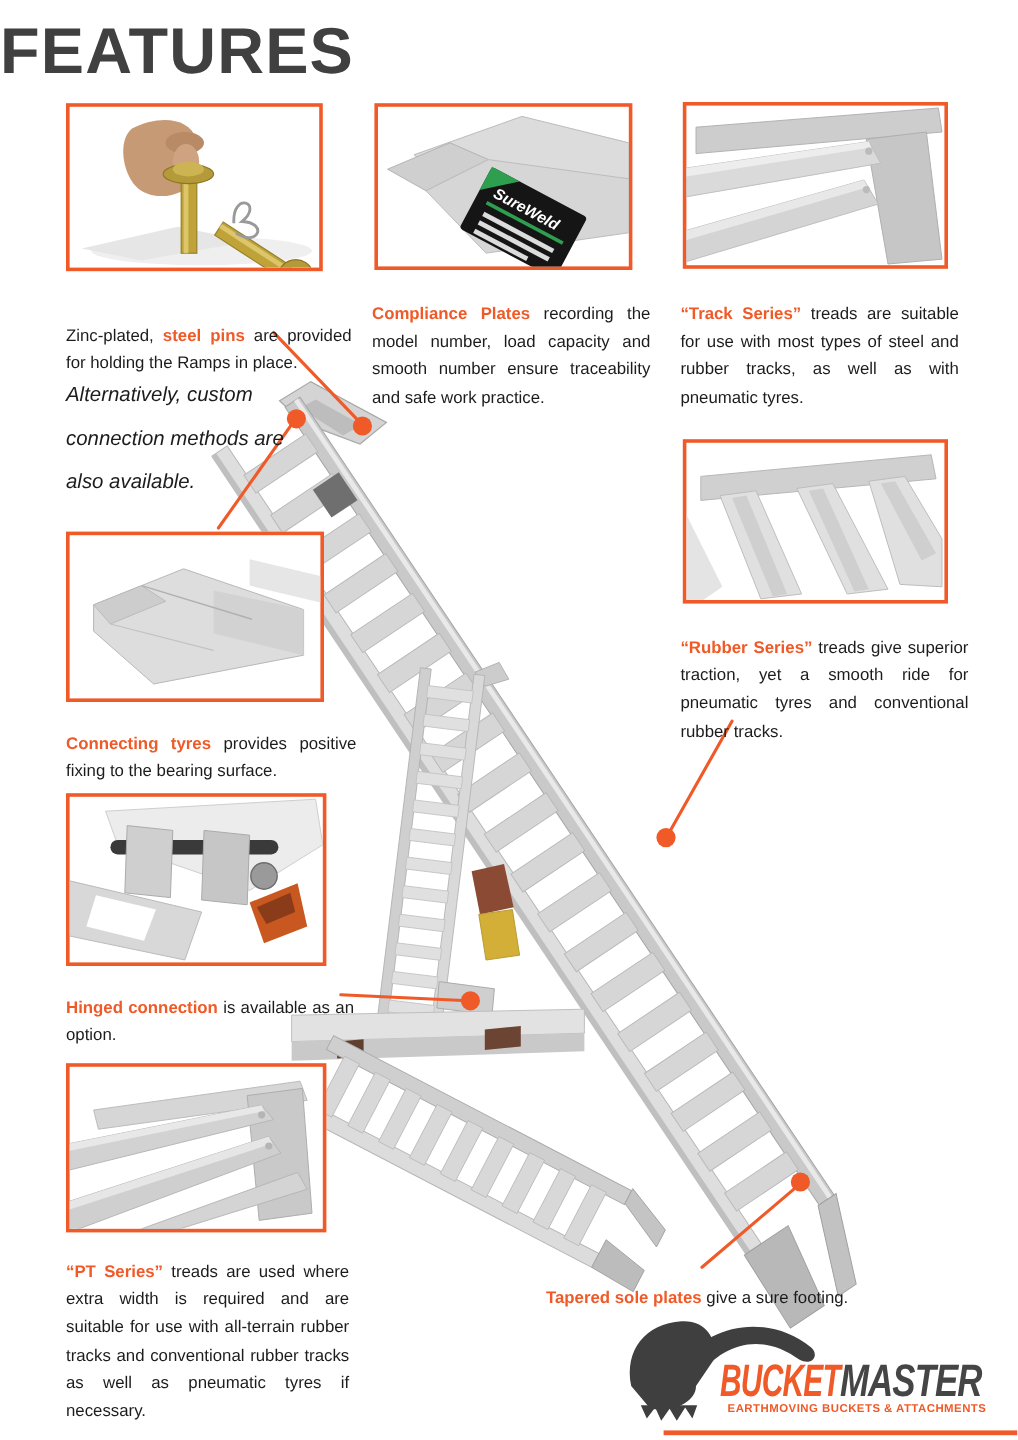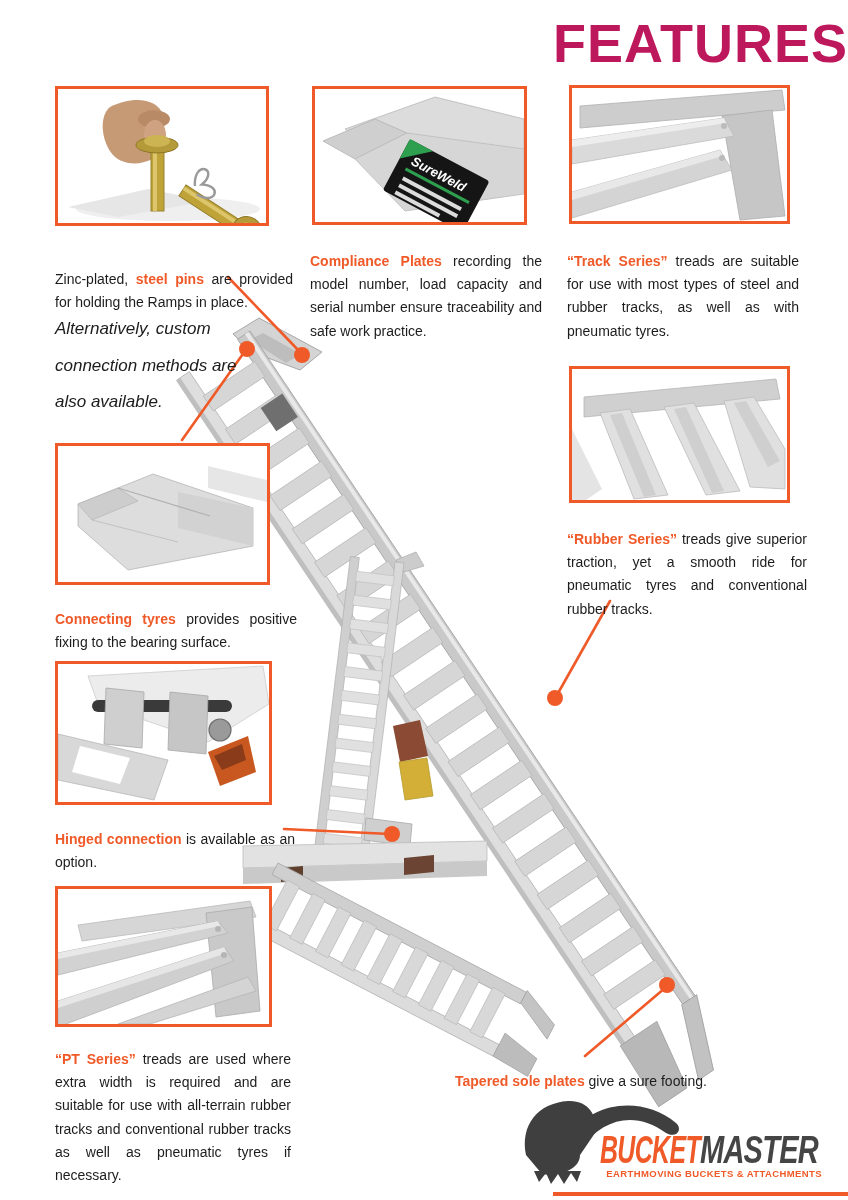--- a/index.html
+++ b/index.html
@@ -1,19 +1,19 @@
 <!DOCTYPE html>
 <html><head>
 <meta charset="utf-8">
 <style>
   html,body{margin:0;padding:0;background:#fff;}
   .page{position:relative;width:848px;height:1200px;background:#fff;overflow:hidden;
         font-family:"Liberation Sans",sans-serif;color:#1c1c1c;}
-  .title{position:absolute;top:12px;left:0;width:100%;text-align:right;
-         font-size:54px;font-weight:bold;letter-spacing:1px;color:#be185d;}
+  .title{position:absolute;top:12px;left:0;width:100%;text-align:left;
+         font-size:54px;font-weight:bold;letter-spacing:1px;color:#404040;}
   .art{position:absolute;left:0;top:0;z-index:1;}
   .pbox{position:absolute;border:3px solid #EF5A28;background:#fff;z-index:2;}
   .pbox svg{display:block;}
   .ftext{position:absolute;z-index:2;font-size:14px;line-height:1.66;text-align:justify;}
   .hl{color:#EF5A28;font-weight:bold;}
   .note{position:absolute;z-index:2;font-size:17px;font-style:italic;line-height:2.15;}
   .single{white-space:nowrap;text-align:left;}
   .logo{position:absolute;left:520px;top:1095px;width:328px;height:100px;z-index:2;}
   .brandrule{position:absolute;left:553px;top:1192px;width:295px;height:4px;
              background:#EF5A28;z-index:2;}
@@ -230,21 +230,21 @@
       <polygon points="60,135 190,88 198,102 92,135" fill="#d4d4d4" stroke="#b5b5b5" stroke-width="0.8"></polygon>
       <circle cx="160" cy="40" r="3" fill="#b5b5b5"></circle>
       <circle cx="166" cy="66" r="3" fill="#b5b5b5"></circle>
     </svg>
   </div>
 
   <p class="ftext" style="left:55px;top:234px;width:238px;margin-top:34px;"><span>Zinc-plated, </span><span class="hl">steel pins</span><span> are provided for holding the Ramps in place.</span></p>
 
   <p class="note" style="left:55px;top:294px;width:205px;">Alternatively, custom connection methods are also available.</p>
 
-  <p class="ftext" style="left:310px;top:236px;width:232px;"><span></span><span class="hl">Compliance Plates</span><span> recording the model number, load capacity and serial number ensure traceability and safe work practice.</span></p>
+  <p class="ftext" style="left:310px;top:236px;width:232px;"><span></span><span class="hl">Compliance Plates</span><span> recording the model number, load capacity and smooth number ensure traceability and safe work practice.</span></p>
 
   <p class="ftext" style="left:567px;top:236px;width:232px;"><span></span><span class="hl">“Track Series”</span><span> treads are suitable for use with most types of steel and rubber tracks, as well as with pneumatic tyres.</span></p>
 
   <p class="ftext" style="left:567px;top:514px;width:240px;"><span></span><span class="hl">“Rubber Series”</span><span> treads give superior traction, yet a smooth ride for pneumatic tyres and conventional rubber tracks.</span></p>
 
   <p class="ftext" style="left:55px;top:594px;width:242px;"><span></span><span class="hl">Connecting tyres</span><span> provides positive fixing to the bearing surface.</span></p>
 
   <p class="ftext" style="left:55px;top:814px;width:240px;"><span></span><span class="hl">Hinged connection</span><span> is available as an option.</span></p>
 
   <p class="ftext" style="left:55px;top:1034px;width:236px;"><span></span><span class="hl">“PT Series”</span><span> treads are used where extra width is required and are suitable for use with all-terrain rubber tracks and conventional rubber tracks as well as pneumatic tyres if necessary.</span></p>

